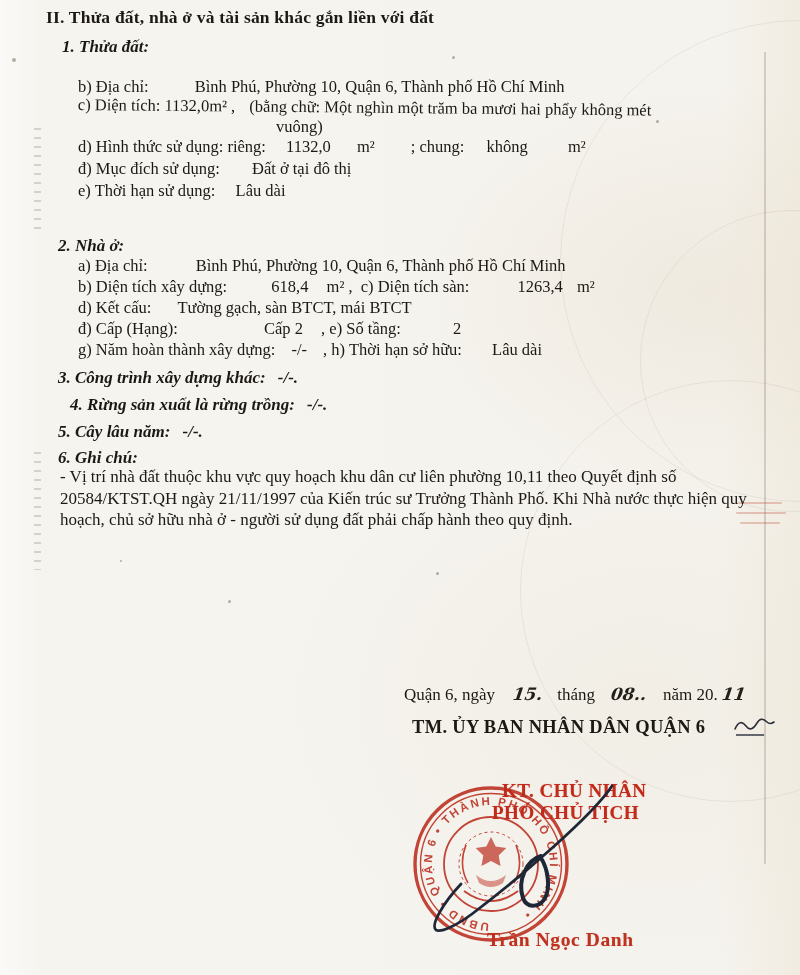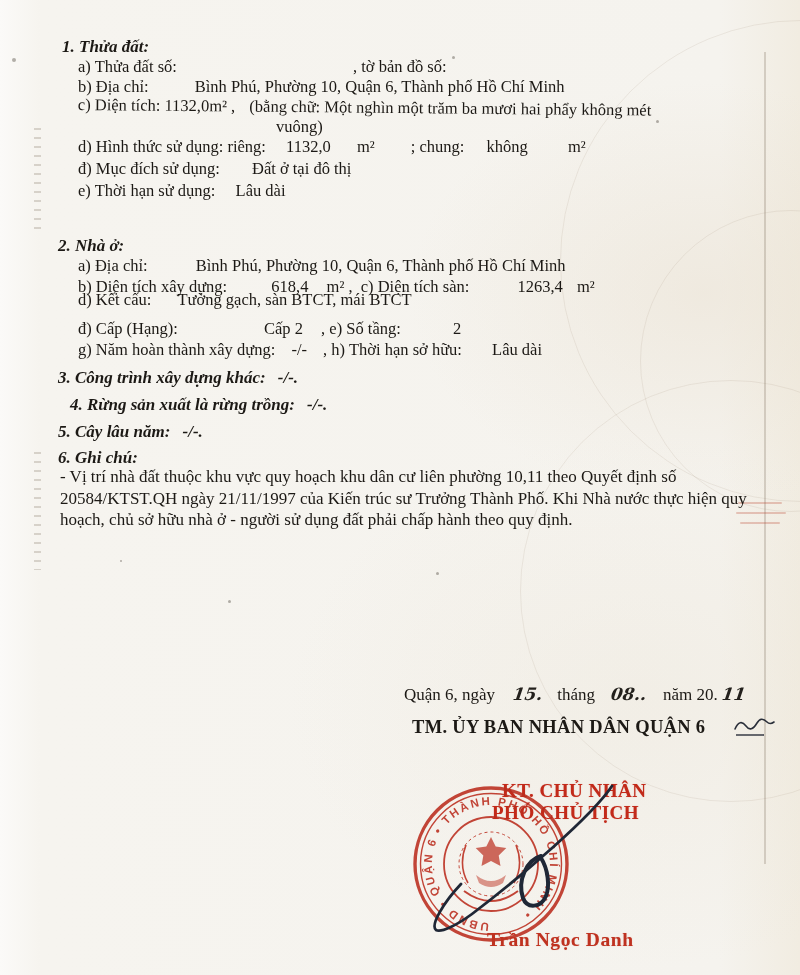--- a/index.html
+++ b/index.html
@@ -44,27 +44,24 @@
   <div class="speck" style="left:228px;top:600px;"></div>
   <div class="speck" style="left:436px;top:572px;"></div>
   <div class="speck" style="left:656px;top:120px;"></div>
   <div class="speck" style="left:404px;top:290px;width:2px;height:2px;"></div>
   <div class="speck" style="left:120px;top:560px;width:2px;height:2px;"></div>
   <div class="speck" style="left:12px;top:58px;width:4px;height:4px;"></div>
   <div class="redmark" style="left:738px;top:502px;width:44px;"></div>
   <div class="redmark" style="left:736px;top:512px;width:50px;"></div>
   <div class="redmark" style="left:740px;top:522px;width:40px;"></div>
 
+  <div class="row heading" style="left:46px;top:7px;">II. Thửa đất, nhà ở và tài sản khác gắn liền với đất</div>
 
   <div class="row sec" style="left:62px;top:37px;">1. Thửa đất:</div>
 
-  <div class="row" style="left:78px;top:57px;">
-    <span class="lbl">a) Thửa đất số:</span>
-    <span class="val" style="margin-left:172px;">, tờ bản đồ số:</span>
-  </div>
 
   <div class="row" style="left:78px;top:77px;">
     <span class="lbl">b) Địa chỉ:</span>
     <span class="val" style="margin-left:42px;">Bình Phú, Phường 10, Quận 6, Thành phố Hồ Chí Minh</span>
   </div>
 
   <div class="row tilt" style="left:78px;top:95px;">
     <span class="lbl">c) Diện tích: 1132,0m² ,</span>
     <span class="val" style="margin-left:10px;">(bằng chữ: Một nghìn một trăm ba mươi hai phẩy không mét</span>
   </div>
@@ -99,21 +96,21 @@
 
   <div class="row" style="left:78px;top:277px;">
     <span class="lbl">b) Diện tích xây dựng:</span>
     <span class="val" style="margin-left:40px;">618,4</span>
     <span class="val" style="margin-left:14px;">m² ,</span>
     <span class="val" style="margin-left:4px;">c) Diện tích sàn:</span>
     <span class="val" style="margin-left:44px;">1263,4</span>
     <span class="val" style="margin-left:10px;">m²</span>
   </div>
 
-  <div class="row" style="left:78px;top:290px;">
+  <div class="row" style="left:78px;top:298px;">
     <span class="lbl">d) Kết cấu:</span>
     <span class="val" style="margin-left:22px;">Tường gạch, sàn BTCT, mái BTCT</span>
   </div>
 
   <div class="row" style="left:78px;top:319px;">
     <span class="lbl">đ) Cấp (Hạng):</span>
     <span class="val" style="margin-left:82px;">Cấp 2</span>
     <span class="val" style="margin-left:14px;">, e) Số tầng:</span>
     <span class="val" style="margin-left:48px;">2</span>
   </div>

